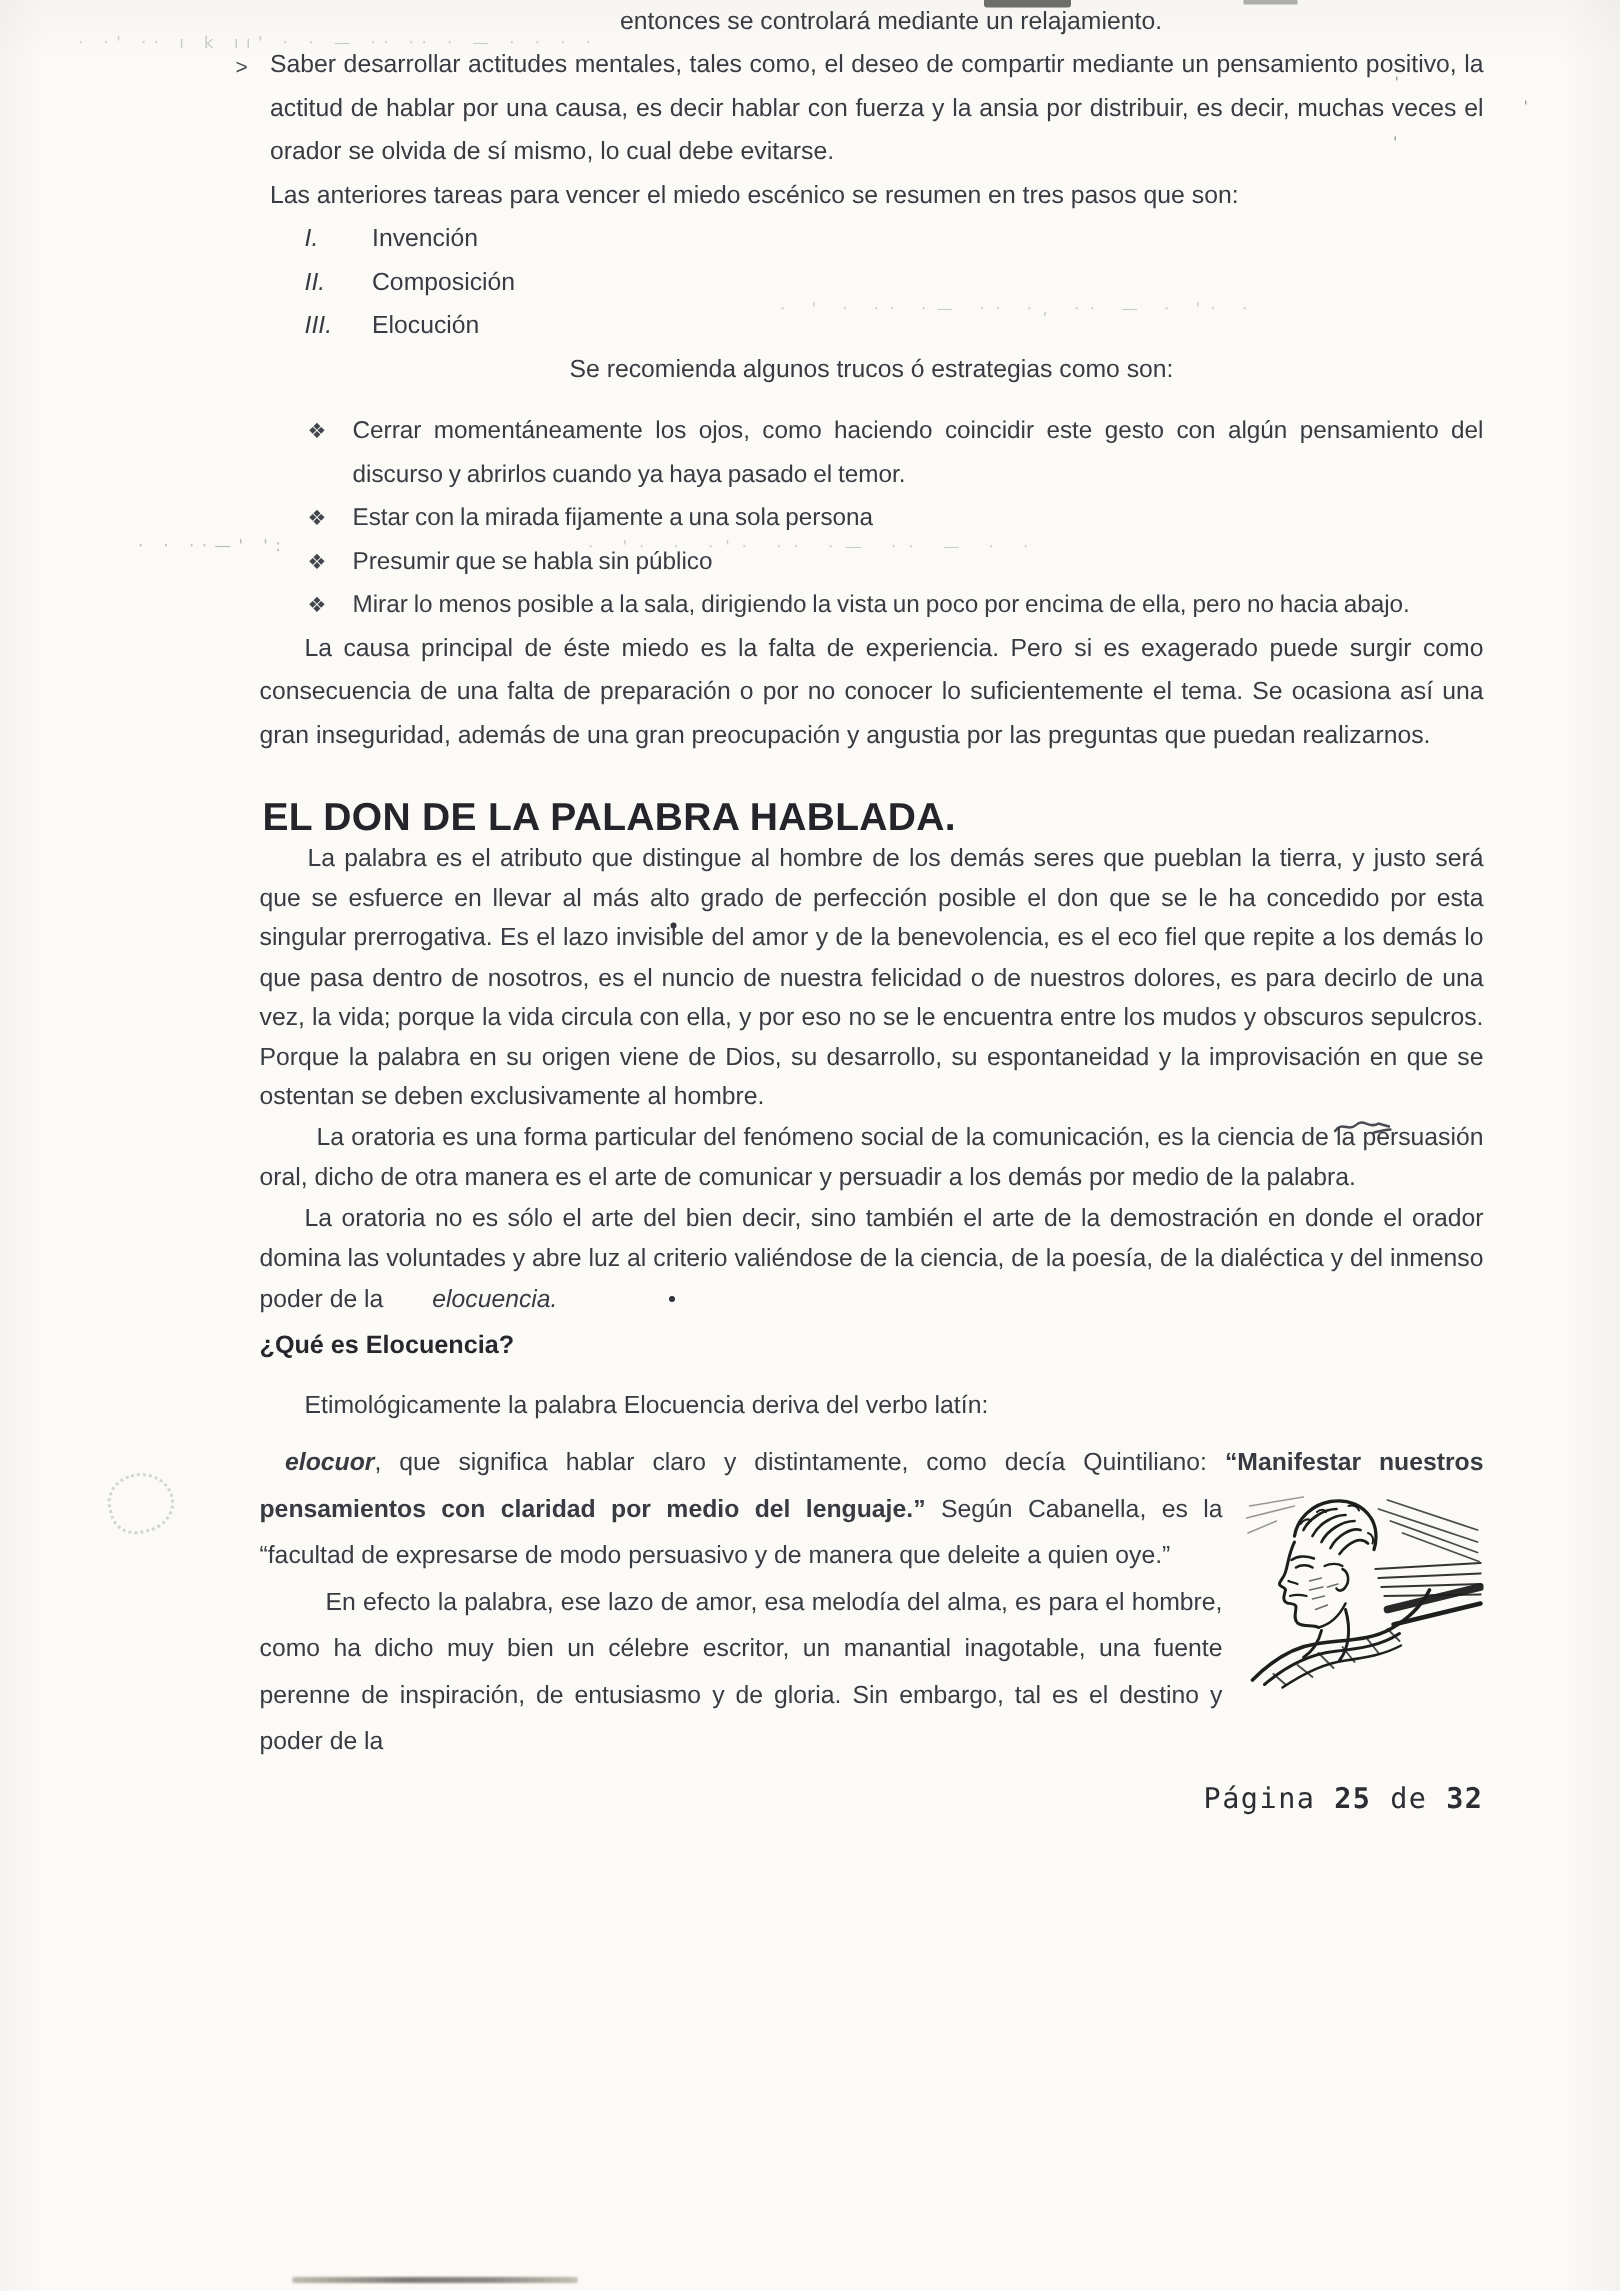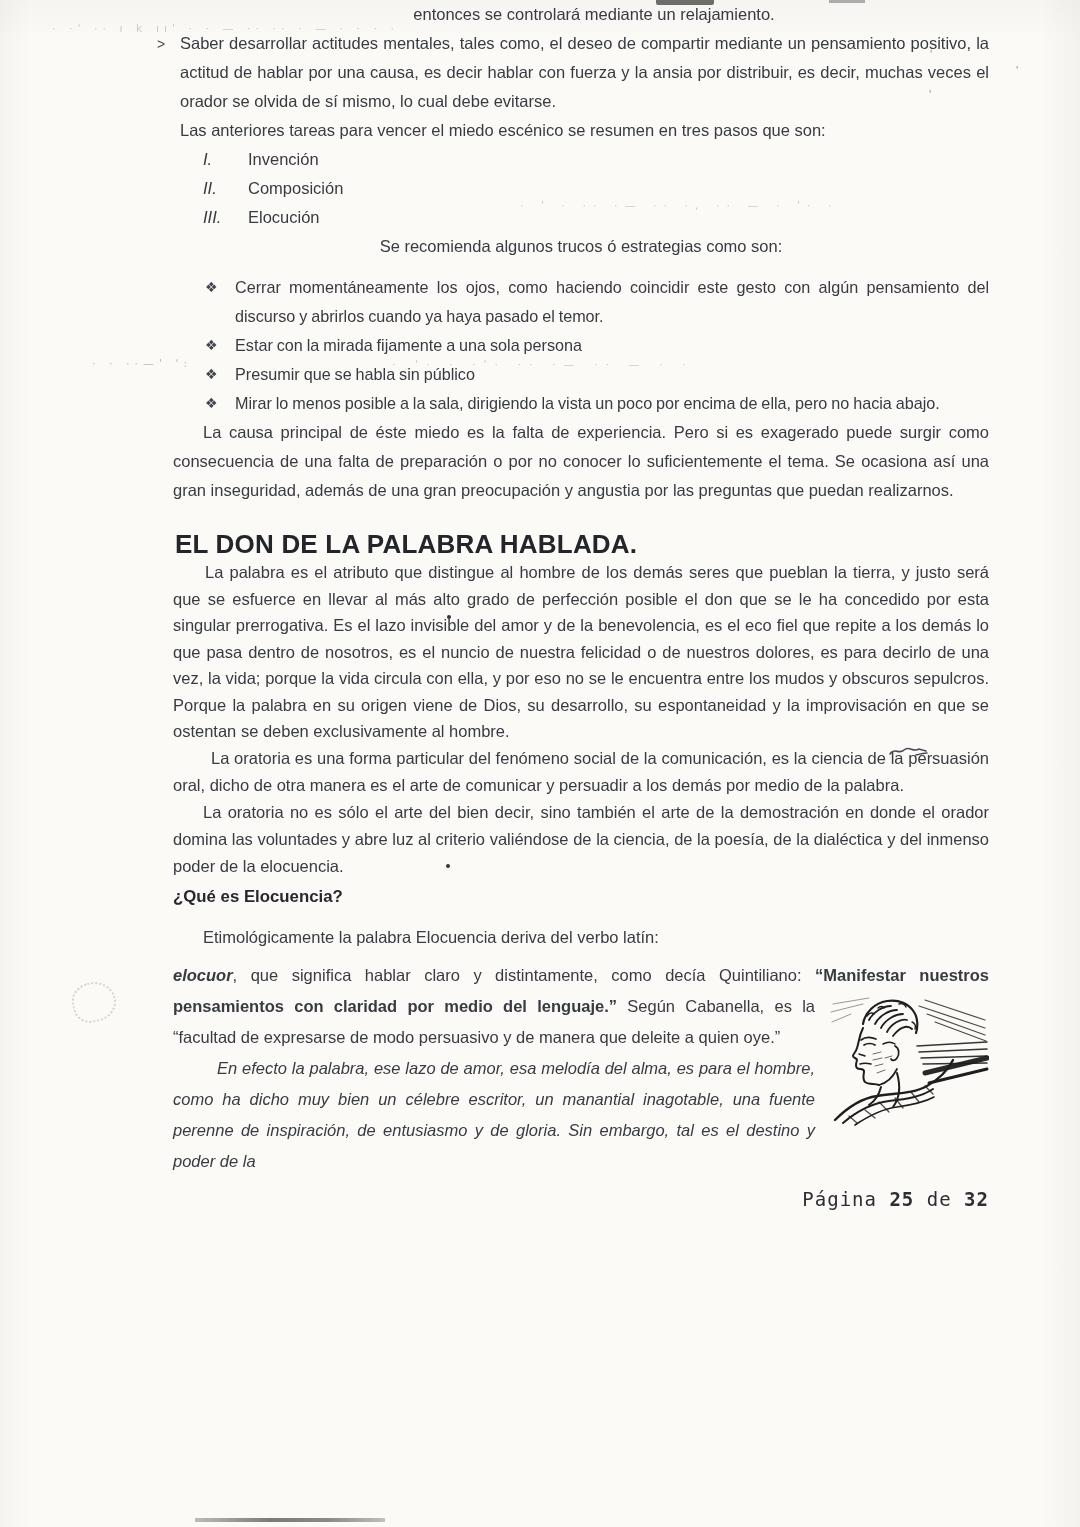--- a/index.html
+++ b/index.html
@@ -14,22 +14,22 @@
   }
   .page{position:absolute;inset:0;}
 
   
   .content{
     position:absolute;left:173px;top:0;width:816px;
     font-size:16.5px;line-height:29px;text-align:justify;
   }
   .content p{margin:0;}
   .b{font-weight:bold;}
-  .i{}
-  .bi{font-weight:bold;font-style:italic;}
+  .i{font-style:italic;margin-left:28px;}
+  .bi{font-weight:bold;font-style:italic;margin-left:17px;}
 
   .cont-line{padding-left:26px;text-align:center;}
   .arrow-item{position:relative;padding-left:7px;}
   .arrow-marker{position:absolute;left:-16px;top:1px;font-size:14px;color:#4a4d55;}
   .tasks-line{padding-left:7px;text-align:left;}
 
   .roman-list{margin-left:30px;}
   .roman-row{display:flex;}
   .roman-num{font-style:italic;width:45px;flex:none;}
   .roman-label{text-align:center;}
@@ -50,21 +50,21 @@
   .q-heading{margin-top:2px;font-weight:bold;color:#26282e;text-align:left;font-size:16.8px;}
   .oratoria-p1{margin-top:5px;text-indent:38px;line-height:27px;}
   .oratoria-p2{text-indent:30px;line-height:27px;}
   .etimologia{margin-top:7px;text-indent:30px;text-align:left;line-height:27px;}
 
   .eloc-line1{margin-top:9px;line-height:31px;text-align:justify;text-align-last:justify;}
   .eloc-rest{line-height:31px;}
   .portrait-fig{
     float:right;width:160px;height:132px;margin:3px 0 6px 14px;
   }
-  .enefecto{text-indent:44px;font-style:italic;}
+  .enefecto{text-indent:44px;}
 
   .page-footer{
     margin-top:8px;text-align:right;
     font-family:"DejaVu Sans Mono","Liberation Mono",monospace;
     font-size:19px;color:#2b2d33;letter-spacing:1px;white-space:nowrap;
   }
   .page-footer .num{font-weight:bold;}
 
   
   .artifact{position:absolute;pointer-events:none;}

